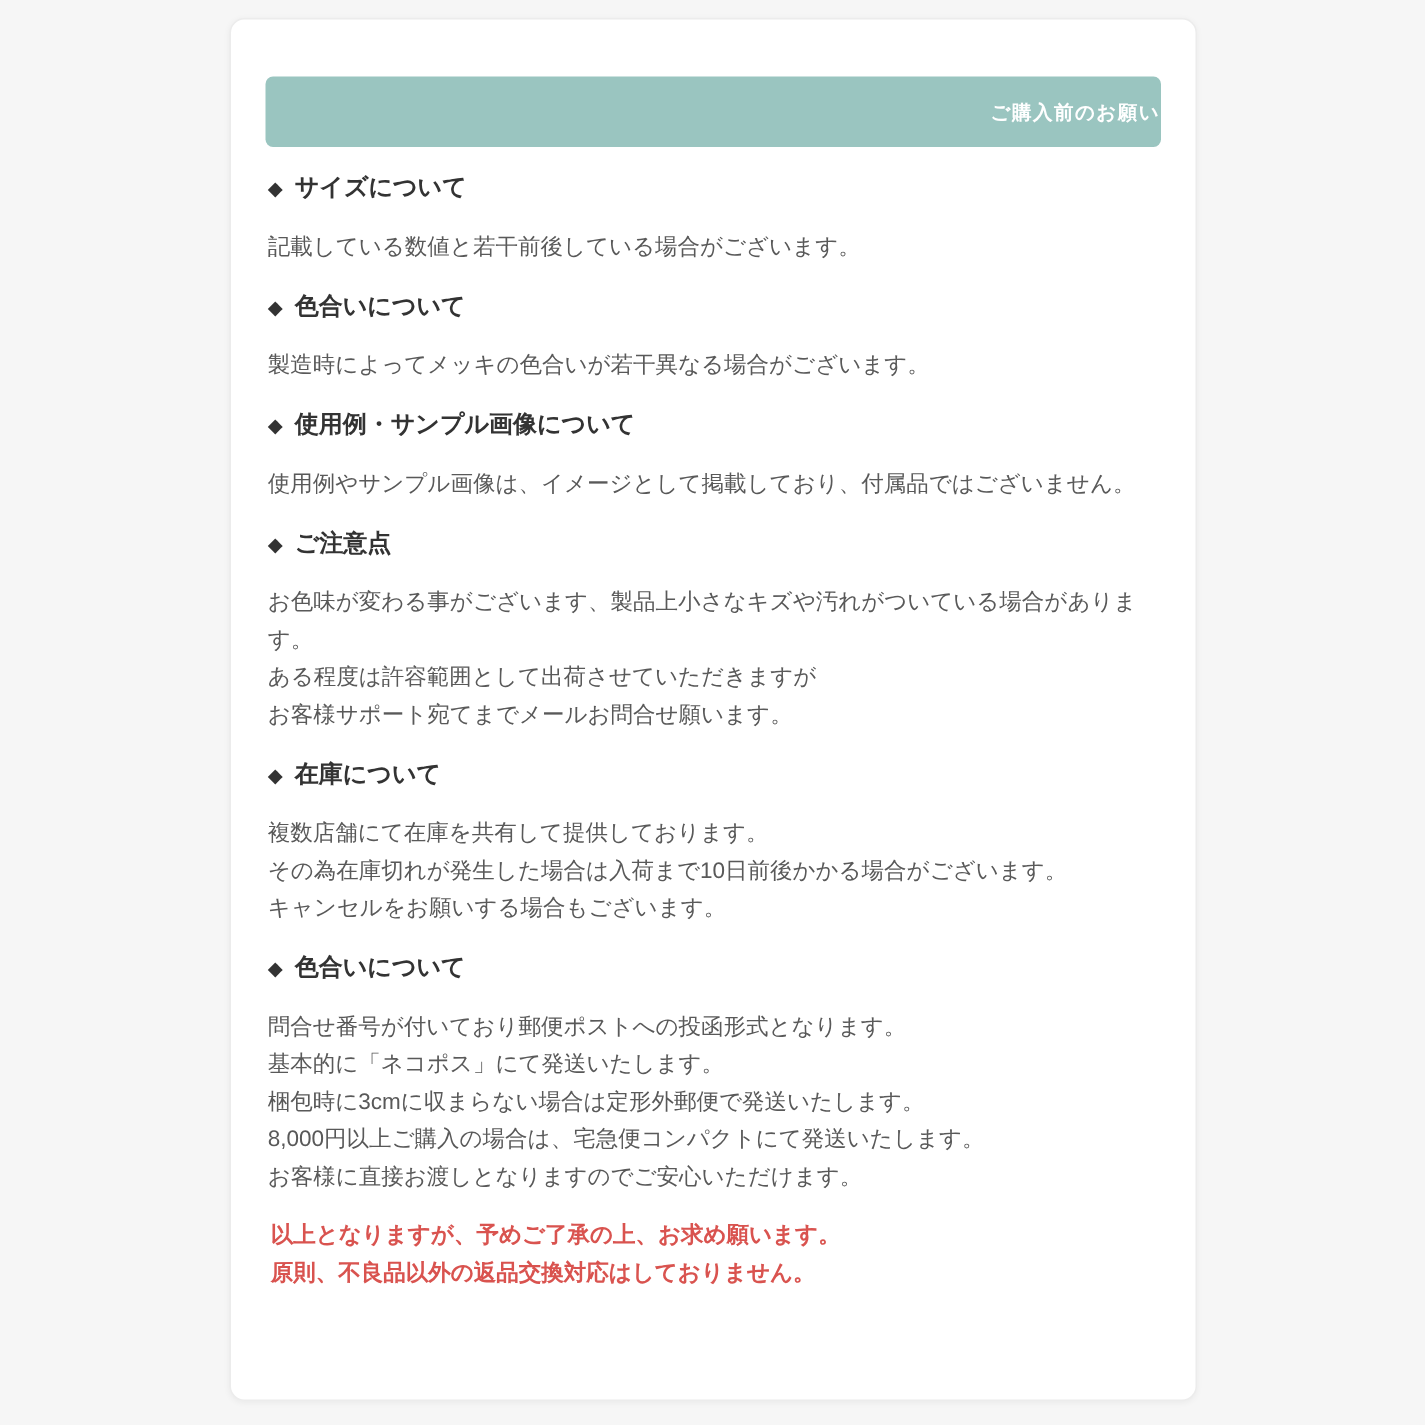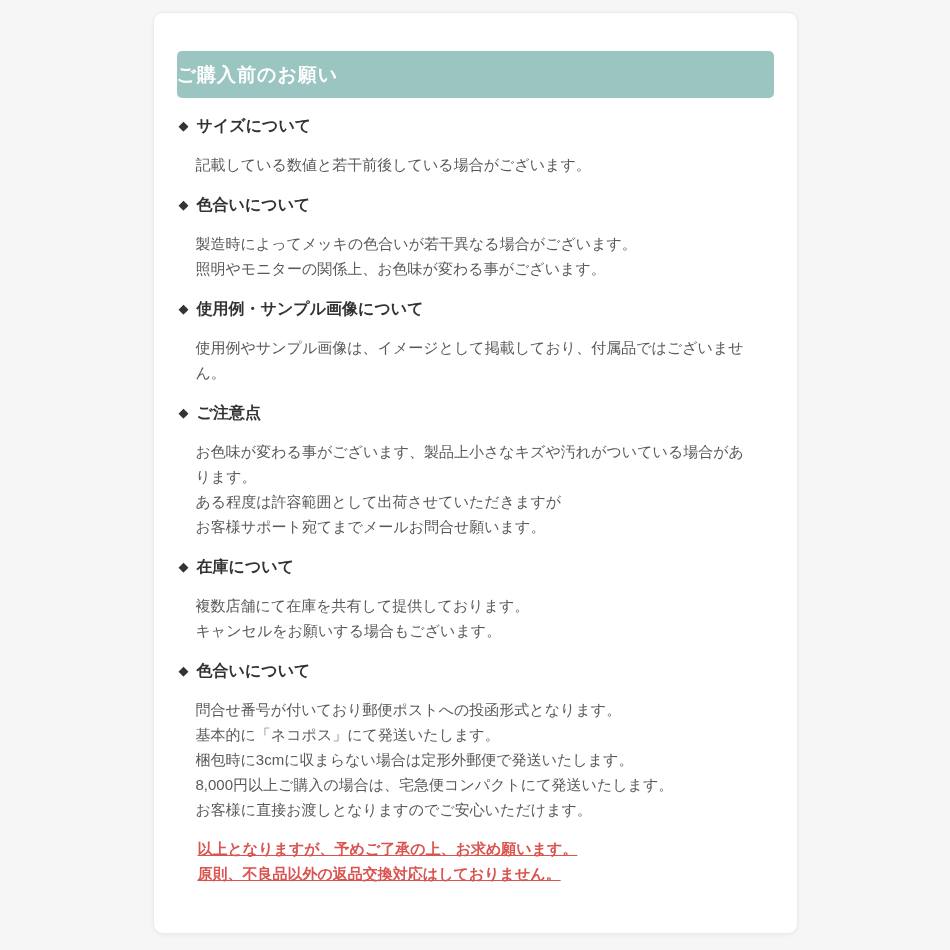--- a/index.html
+++ b/index.html
@@ -27,22 +27,22 @@
     border-radius:10px;
     box-shadow:0 1px 4px rgba(0,0,0,0.05);
     padding:38px 23px 20px 23px;
   }
   .banner{
     background:var(--banner-bg);
     color:var(--banner-text);
     border-radius:5px;
     height:47px;
     line-height:47px;
-    text-align:left;
-    font-size:19px;
+    text-align:right;
+    font-size:13px;
     font-weight:bold;
     letter-spacing:1px;
   }
   .sec-heading{
     display:flex;
     align-items:center;
     gap:8px;
     font-size:16px;
     font-weight:bold;
     color:var(--heading-text);
@@ -51,29 +51,28 @@
   }
   .section:first-of-type .sec-heading{margin-top:32px;}
   .bullet{
     font-size:13px;
     color:var(--heading-text);
   }
   .body-line{
     font-size:15px;
     line-height:25px;
     color:var(--body-text);
-    margin:0 19px;
+    margin:0 2px;
   }
   .notice{
     margin:14px 2px 0 2px;
   }
   .notice .body-line{
     color:var(--notice-text);
     font-weight:bold;
-    text-decoration:underline;
   }
 </style>
 </head>
 <body>
 
 <div class="card">
 
   <div class="banner">ご購入前のお願い</div>
 
   <div class="section">
@@ -83,21 +82,20 @@
     </div>
     <p class="body-line">記載している数値と若干前後している場合がございます。</p>
   </div>
 
   <div class="section">
     <div class="sec-heading">
       <span class="bullet">◆</span>
       <span>色合いについて</span>
     </div>
     <p class="body-line">製造時によってメッキの色合いが若干異なる場合がございます。</p>
-    <p class="body-line">照明やモニターの関係上、お色味が変わる事がございます。</p>
   </div>
 
   <div class="section">
     <div class="sec-heading">
       <span class="bullet">◆</span>
       <span>使用例・サンプル画像について</span>
     </div>
     <p class="body-line">使用例やサンプル画像は、イメージとして掲載しており、付属品ではございません。</p>
   </div>
 
@@ -110,20 +108,21 @@
     <p class="body-line">ある程度は許容範囲として出荷させていただきますが</p>
     <p class="body-line">お客様サポート宛てまでメールお問合せ願います。</p>
   </div>
 
   <div class="section">
     <div class="sec-heading">
       <span class="bullet">◆</span>
       <span>在庫について</span>
     </div>
     <p class="body-line">複数店舗にて在庫を共有して提供しております。</p>
+    <p class="body-line">その為在庫切れが発生した場合は入荷まで10日前後かかる場合がございます。</p>
     <p class="body-line">キャンセルをお願いする場合もございます。</p>
   </div>
 
   <div class="section">
     <div class="sec-heading">
       <span class="bullet">◆</span>
       <span>色合いについて</span>
     </div>
     <p class="body-line">問合せ番号が付いており郵便ポストへの投函形式となります。</p>
     <p class="body-line">基本的に「ネコポス」にて発送いたします。</p>

